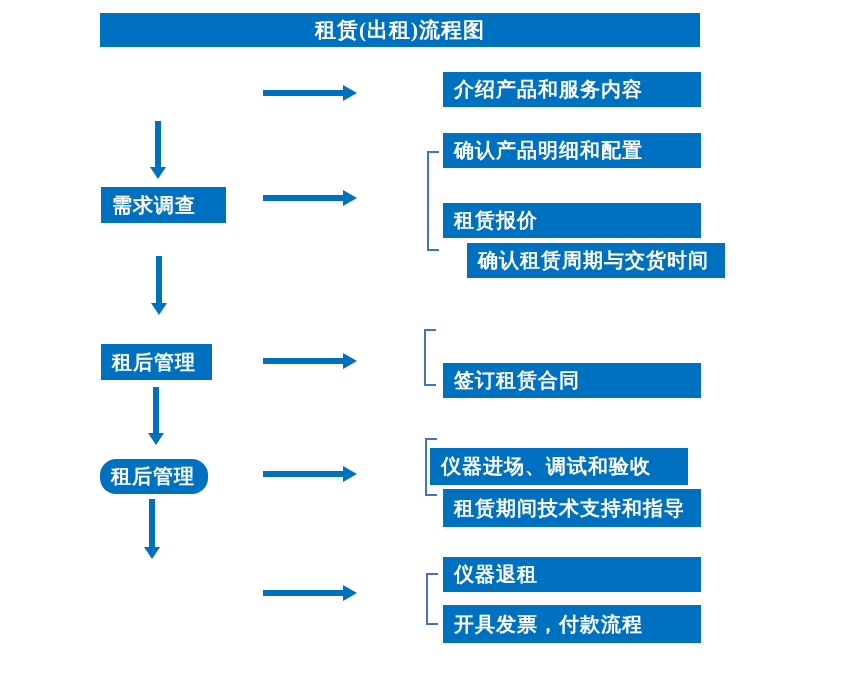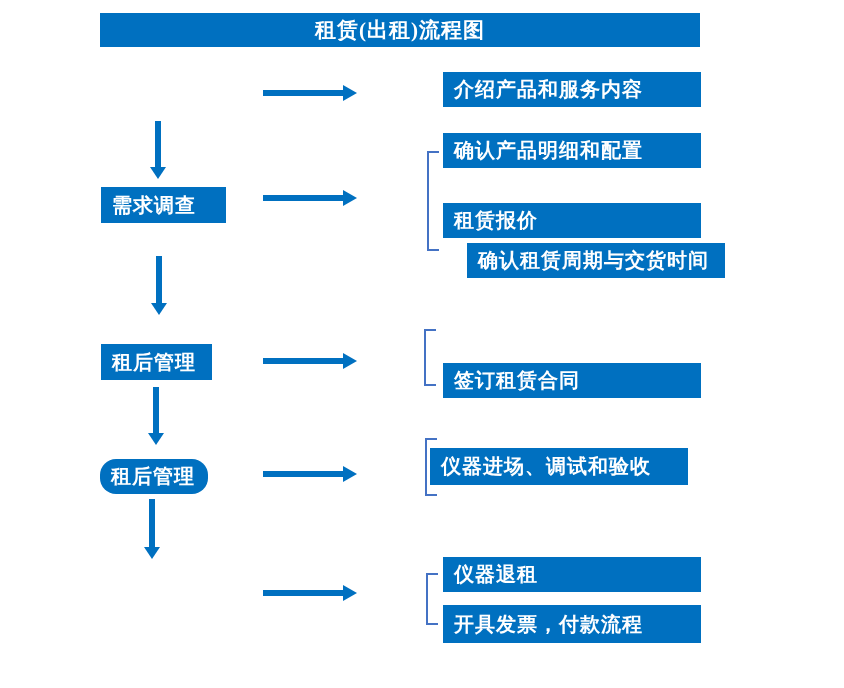--- a/index.html
+++ b/index.html
@@ -77,20 +77,21 @@
   <div class="box" style="left:101px; top:187px; width:125px; height:36px;">需求调查</div>
   <div class="box" style="left:101px; top:344px; width:111px; height:36px;">租后管理</div>
   <div class="box" style="left:100px; top:459px; width:108px; height:35px;border-radius:16px;">租后管理</div>
 
   <div class="box" style="left:443px; top:72px; width:258px; height:35px;">介绍产品和服务内容</div>
   <div class="box" style="left:443px; top:133px; width:258px; height:35px;">确认产品明细和配置</div>
   <div class="box" style="left:443px; top:187px; width:258px; height:35px;margin-top:16px;">租赁报价</div>
   <div class="box" style="left:443px; top:243px; width:258px; height:35px;margin-left:24px;">确认租赁周期与交货时间</div>
   <div class="box" style="left:443px; top:363px; width:258px; height:35px;">签订租赁合同</div>
   <div class="box" style="left:430px; top:421px; width:258px; height:37px;margin-top:27px;">仪器进场、调试和验收</div>
+  <div class="box" style="left:443px; top:489px; width:258px; height:38px;">租赁期间技术支持和指导</div>
   <div class="box" style="left:443px; top:557px; width:258px; height:35px;">仪器退租</div>
   <div class="box" style="left:443px; top:605px; width:258px; height:38px;">开具发票，付款流程</div>
 
   <div class="arrow-h" style="left:263px; top:85px; width:94px;">
     <div class="shaft"></div>
     <div class="head"></div>
   </div>
   <div class="arrow-h" style="left:263px; top:190px; width:94px;">
     <div class="shaft"></div>
     <div class="head"></div>

